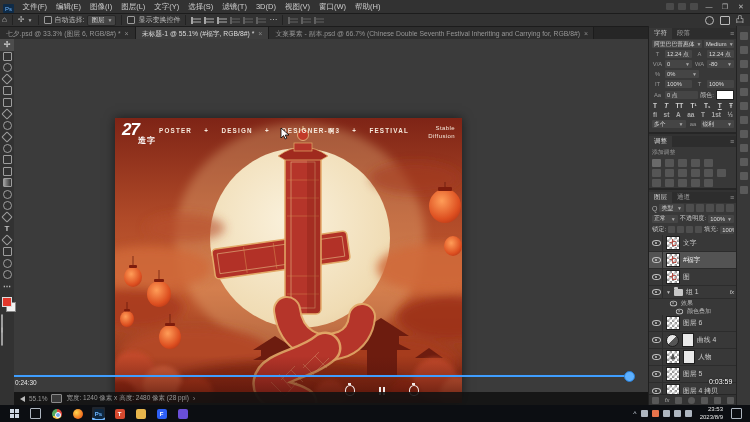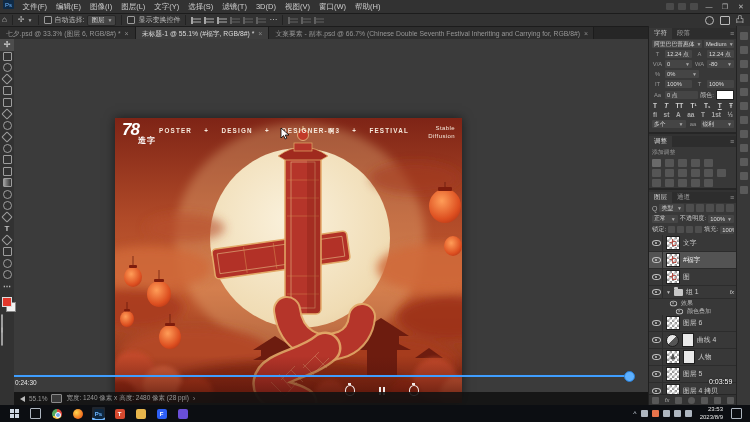--- a/index.html
+++ b/index.html
@@ -2,21 +2,21 @@
 <html><head>
 <meta charset="utf-8">
 <style>
   html,body{margin:0;padding:0;background:#111}
   #screen{position:relative;width:750px;height:422px;background:#262626;overflow:hidden;
           font-family:"Liberation Sans",sans-serif;color:#c8c8c8;-webkit-font-smoothing:antialiased}
   .abs{position:absolute}
 
   
   .menubar{left:0;top:0;width:750px;height:13px;background:#323232;border-bottom:1px solid #1c1c1c;
-           display:flex;align-items:flex-start;font-size:7.5px;color:#cfcfcf}
+           display:flex;align-items:flex-end;font-size:7.5px;color:#cfcfcf}
   .ps-badge{width:11px;height:9px;background:#0f2b47;color:#6fb6ff;font-size:6px;display:flex;
             align-items:center;justify-content:center;border-radius:1px;margin:0 4px 0 3px}
   .menu-item{padding:0 4.5px;height:13px;display:flex;align-items:center;cursor:default;white-space:nowrap}
   .titlebar-right{position:absolute;right:2px;top:0;height:13px;display:flex;align-items:center;gap:2px}
   .winctl{width:14px;height:11px;display:flex;align-items:center;justify-content:center;font-size:7px;color:#bbb}
   .dimico{width:8px;height:7px;background:#4a4a4a;border-radius:1px;margin-right:2px}
 
   .optionsbar{left:0;top:13px;width:750px;height:13px;background:#323232;border-bottom:1px solid #1c1c1c;
               display:flex;align-items:center;font-size:7px;color:#bdbdbd;gap:3px;padding-left:2px;box-sizing:border-box}
   .ob-sep{width:1px;height:10px;background:#222;margin:0 2px}
@@ -405,21 +405,21 @@
           <g stroke="#e8c088" stroke-width="0.6" opacity="0.55">
             <path d="M200,238 l12,12 M188,246 l12,12 M176,252 l12,12 M164,256 l12,14 M156,264 l14,14"></path>
             <path d="M214,240 l-14,14 M204,234 l-16,16 M180,248 l-14,14 M170,278 l12,-14"></path>
           </g>
         </g>
 
         <rect x="0" y="238" width="347" height="47" fill="url(#fadeB)"></rect>
       </svg>
 
       
-      <div class="abs poster-logo-top">78</div>
+      <div class="abs poster-logo-top">27</div>
       <div class="abs poster-logo-bottom">造字</div>
       <div class="abs poster-head">
         <span>POSTER</span>
           <span>+</span>
         <span>DESIGN</span>
           <span>+</span>
         <span>DESIGNER-啊3</span>
           <span>+</span>
         <span>FESTIVAL</span>
       </div>

